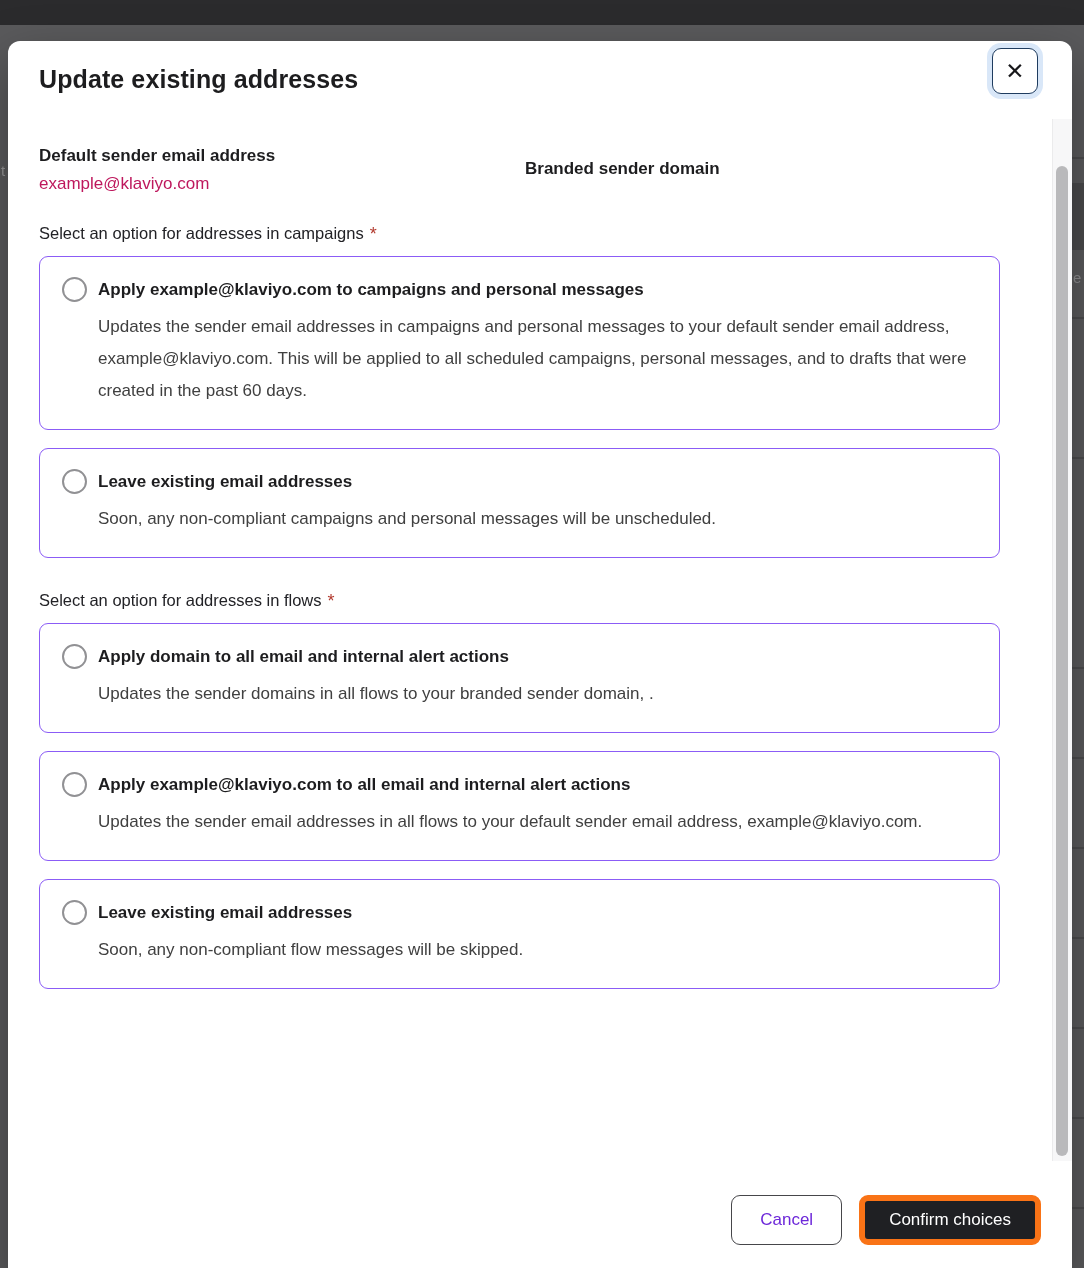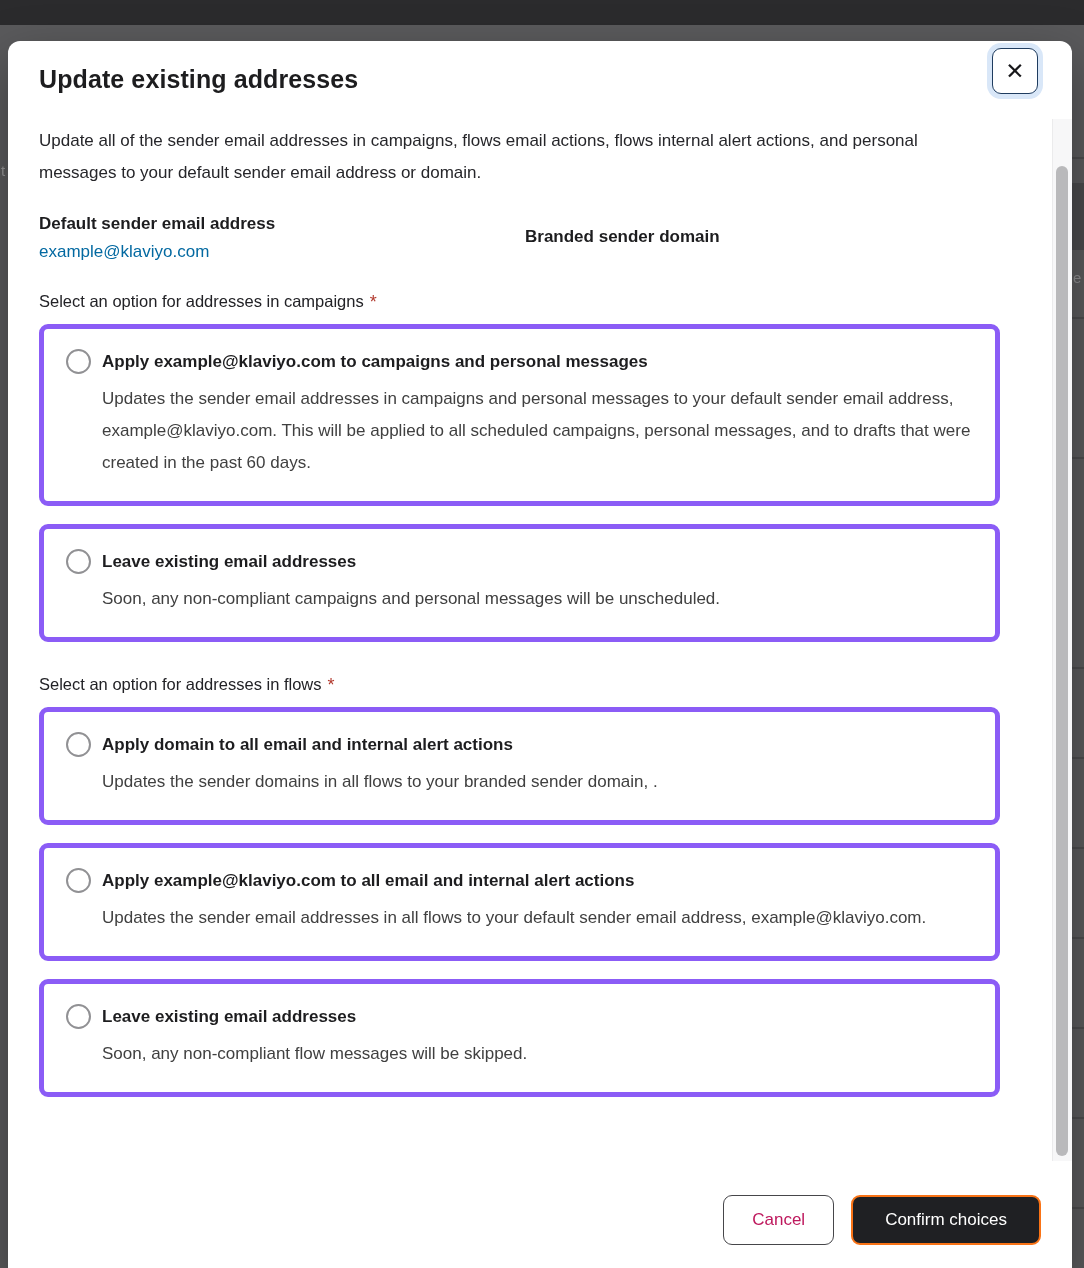--- a/index.html
+++ b/index.html
@@ -29,28 +29,28 @@
     background:#fff;border:1.5px solid #1f3c5f;border-radius:9px;
     box-shadow:0 0 0 5px #d9e7f8;cursor:pointer;
     display:flex;align-items:center;justify-content:center;padding:0;
   }
   .close-btn span{font-size:23px;line-height:23px;color:#17171a;font-weight:500;}
   .modal-body{position:relative;height:1042px;padding:2px 72px 0 31px;overflow:hidden;}
   .intro{margin:4px 0 0;max-width:930px;font-size:17px;line-height:32px;color:#26262a;}
   .sender-row{display:flex;margin-top:24px;}
   .sender-col-left{width:486px;}
   .sender-label{font-size:17px;font-weight:700;color:#1d1d1f;line-height:22px;}
-  .sender-value{margin-top:6px;font-size:17px;color:#0369a1;line-height:22px;}
+  .sender-value{margin-top:6px;font-size:17px;color:#be185d;line-height:22px;}
   .sender-col-right{padding-top:13px;}
   .group-label{margin-top:27px;font-size:16.5px;color:#222226;line-height:22px;}
   .group-label .req{color:#b23a2e;font-size:18px;margin-left:6px;position:relative;top:1px;}
   .group-label.second{margin-top:31px;}
   .option-group{display:flex;flex-direction:column;gap:18px;margin-top:12px;}
   .option-card{
-    border:5px solid #8b5cf6;border-radius:9px;background:#fff;
+    border:1px solid #8b5cf6;border-radius:9px;background:#fff;
     padding:20px 24px 22px 22px;cursor:pointer;
   }
   .option-head{display:flex;align-items:flex-start;}
   .radio{
     flex:0 0 auto;width:25px;height:25px;border:2px solid #919194;border-radius:50%;
     background:#fff;margin-top:0;
   }
   .option-title{margin-left:11px;font-size:17px;font-weight:700;color:#1d1d1f;line-height:26px;}
   .option-desc{margin:8px 0 0 36px;max-width:880px;font-size:17px;line-height:32px;color:#404040;}
   
@@ -62,22 +62,22 @@
     position:absolute;top:47px;right:4px;width:12px;height:990px;
     background:#b9b9bb;border-radius:7px;cursor:grab;
   }
   
   .modal-footer{
     height:117px;display:flex;align-items:center;justify-content:flex-end;
     gap:17px;padding-right:31px;background:#fff;
   }
   .btn{height:50px;border-radius:9px;font-size:17px;font-weight:500;cursor:pointer;
        font-family:"Liberation Sans","DejaVu Sans",sans-serif;}
-  .btn-cancel{background:#fff;border:1px solid #46464a;color:#be185d;padding:0 28px;}
-  .btn-confirm{background:#1f2023;border:2px solid #f97316;color:#ffffff;padding:0 32px;text-align:center;}
+  .btn-cancel{background:#fff;border:1px solid #46464a;color:#6d28d9;padding:0 28px;}
+  .btn-confirm{background:#1f2023;border:6px solid #f97316;color:#ffffff;padding:0 24px;text-align:center;}
 </style>
 </head>
 <body>
 
 <div class="screen">
 
   <div class="backdrop">
     <div class="bg-topbar"></div>
     <div class="bg-frag" style="left:1px;top:163px;">t</div>
     <div class="bg-band" style="top:183px;height:67px;"></div>
@@ -100,21 +100,20 @@
 
     <div class="modal-header">
       <h1 class="modal-title">Update existing addresses</h1>
       <button class="close-btn">
         <span>✕</span>
       </button>
     </div>
 
     <div class="modal-body">
 
-      <p class="intro">Update all of the sender email addresses in campaigns, flows email actions, flows internal alert actions, and personal messages to your default sender email address or domain.</p>
 
       <div class="sender-row">
         <div class="sender-col-left">
           <div class="sender-label">Default sender email address</div>
           <div class="sender-value">example@klaviyo.com</div>
         </div>
         <div class="sender-col-right">
           <div class="sender-label">Branded sender domain</div>
         </div>
       </div>

